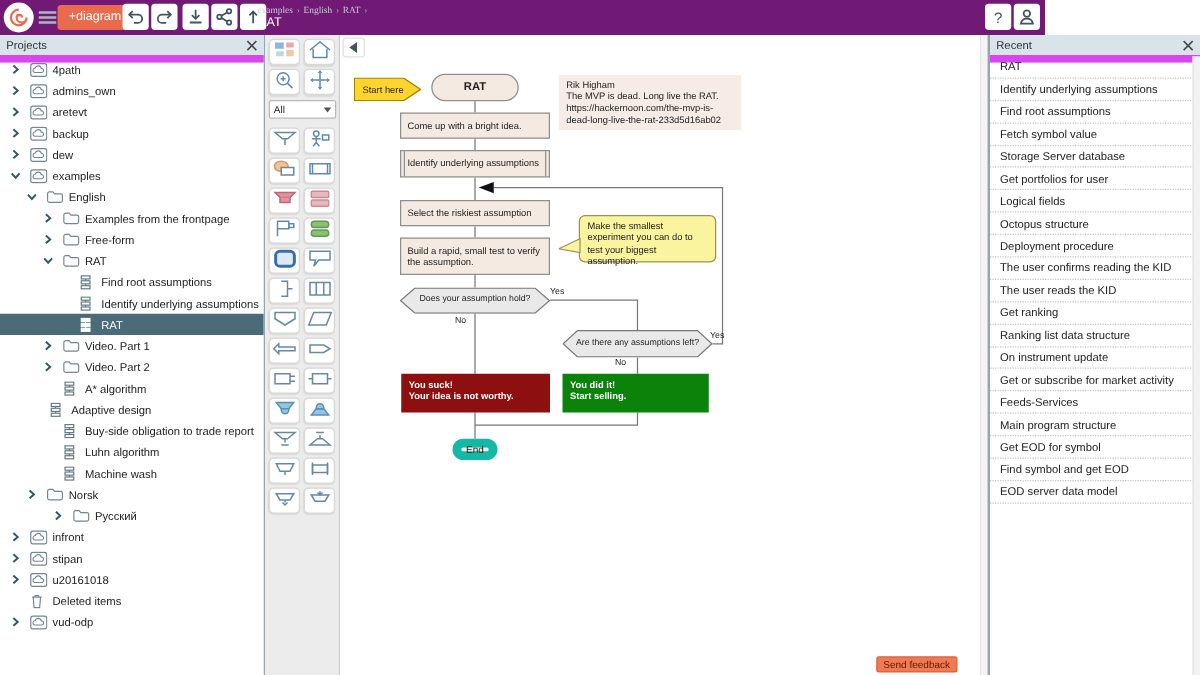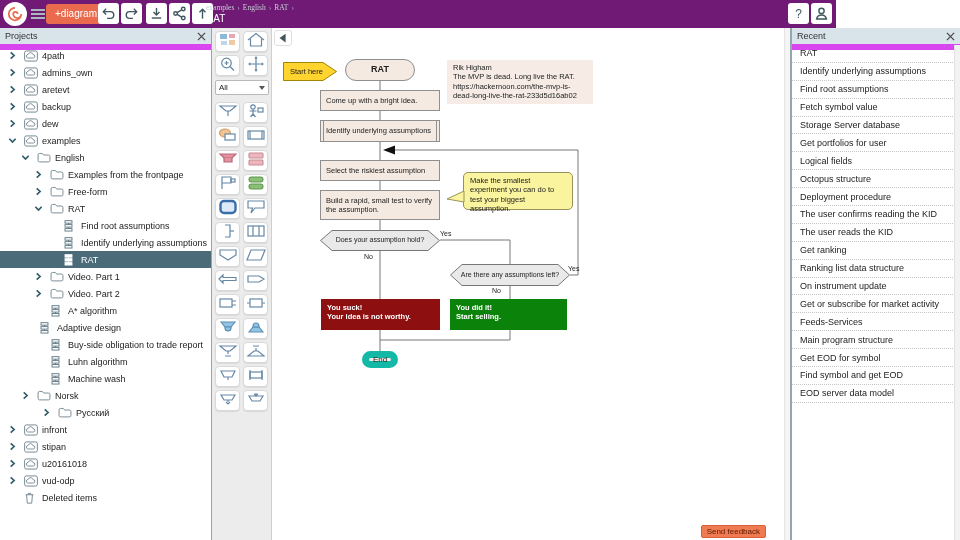--- a/index.html
+++ b/index.html
@@ -478,41 +478,41 @@
         </span>
         <span class="ticon">
           <svg width="14" height="12" viewBox="0 0 16 13">
             <rect x="0.7" y="0.7" width="14.6" height="11.6" rx="2" fill="none" stroke="#73858f" stroke-width="1.1"></rect>
             <path d="M4.2 8.8 a2.1 2.1 0 0 1 .5-4.1 a2.9 2.9 0 0 1 5.6.3 a1.9 1.9 0 0 1 .4 3.8 z" fill="none" stroke="#73858f" stroke-width="1"></path>
           </svg>
         </span>
         <span class="lbl">u20161018</span>
       </div>
       <div class="tree-row" style="padding-left: 8px;">
-        <span class="chev">
-          <svg width="9" height="9" viewBox="0 0 10 10">
-            <path d="M3 1.5 L6.8 5 L3 8.5" fill="none" stroke="#2f5a68" stroke-width="1.8"></path>
-          </svg>
-        </span>
-        <span class="ticon">
-          <svg width="14" height="12" viewBox="0 0 16 13">
-            <rect x="0.7" y="0.7" width="14.6" height="11.6" rx="2" fill="none" stroke="#73858f" stroke-width="1.1"></rect>
-            <path d="M4.2 8.8 a2.1 2.1 0 0 1 .5-4.1 a2.9 2.9 0 0 1 5.6.3 a1.9 1.9 0 0 1 .4 3.8 z" fill="none" stroke="#73858f" stroke-width="1"></path>
-          </svg>
-        </span>
-        <span class="lbl">vud-odp</span>
-      </div>
-      <div class="tree-row" style="padding-left: 8px;">
         <span class="chev"></span>
         <span class="ticon">
           <svg width="11" height="12" viewBox="0 0 12 14">
             <path d="M1.5 3.2 H10.5 M4.5 3.2 V1.6 H7.5 V3.2 M2.6 3.2 L3.4 13 H8.6 L9.4 3.2" fill="none" stroke="#73858f" stroke-width="1.1"></path>
           </svg>
         </span>
         <span class="lbl">Deleted items</span>
+      </div>
+      <div class="tree-row" style="padding-left: 8px;">
+        <span class="chev">
+          <svg width="9" height="9" viewBox="0 0 10 10">
+            <path d="M3 1.5 L6.8 5 L3 8.5" fill="none" stroke="#2f5a68" stroke-width="1.8"></path>
+          </svg>
+        </span>
+        <span class="ticon">
+          <svg width="14" height="12" viewBox="0 0 16 13">
+            <rect x="0.7" y="0.7" width="14.6" height="11.6" rx="2" fill="none" stroke="#73858f" stroke-width="1.1"></rect>
+            <path d="M4.2 8.8 a2.1 2.1 0 0 1 .5-4.1 a2.9 2.9 0 0 1 5.6.3 a1.9 1.9 0 0 1 .4 3.8 z" fill="none" stroke="#73858f" stroke-width="1"></path>
+          </svg>
+        </span>
+        <span class="lbl">vud-odp</span>
       </div>
     </div>
 </aside>
 
 <div class="palette">
   <div class="pal-grid">
       <button class="pal-btn">
         <span><svg width="22" height="18" viewBox="0 0 22 18">
             <rect x="3" y="3" width="7" height="5" fill="#8db8d8"></rect>
             <rect x="12" y="3" width="6" height="4" fill="#e8a7b0"></rect>

